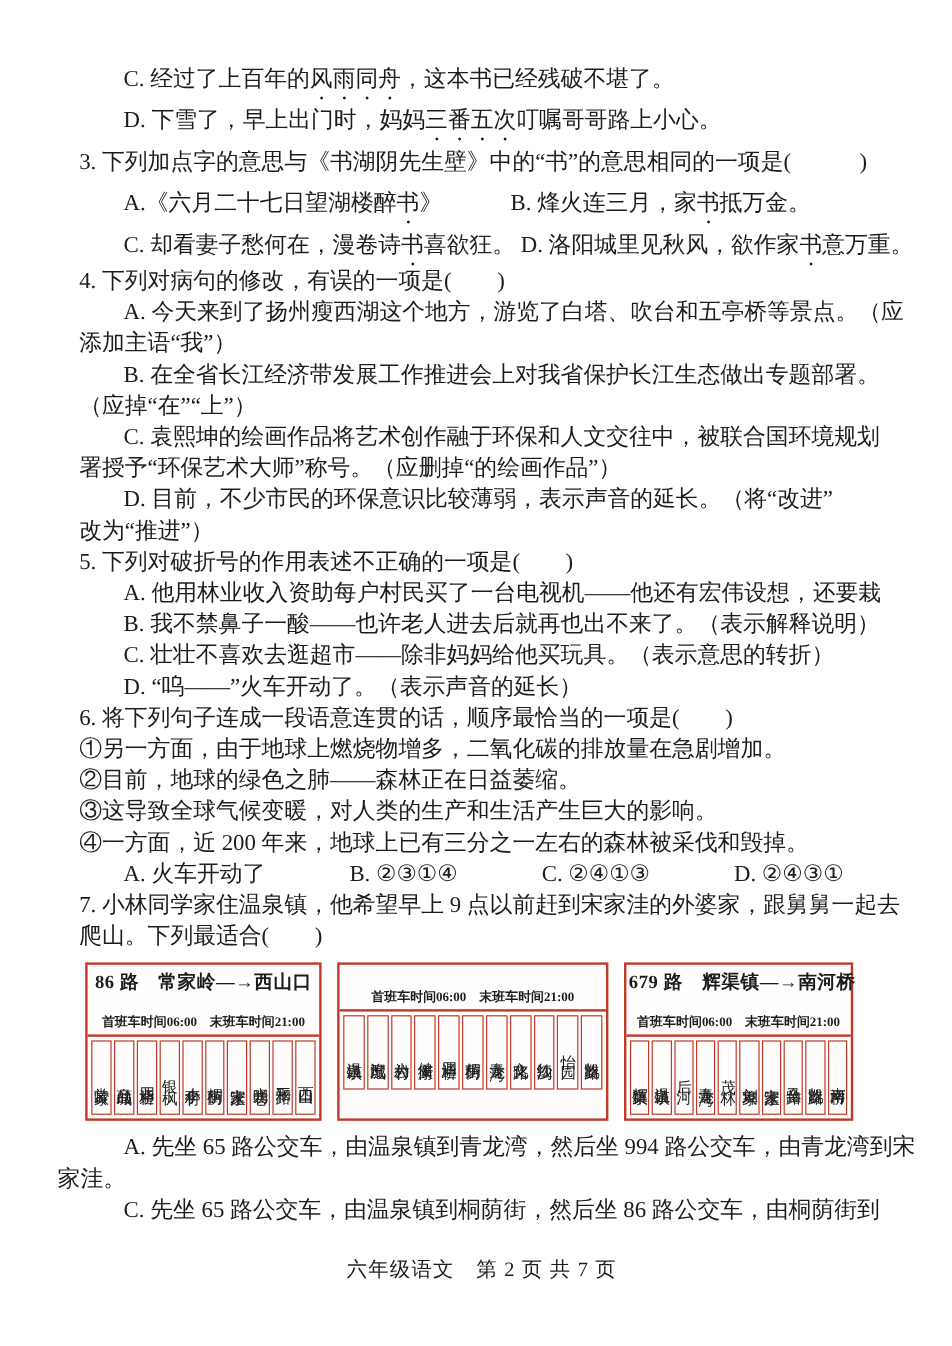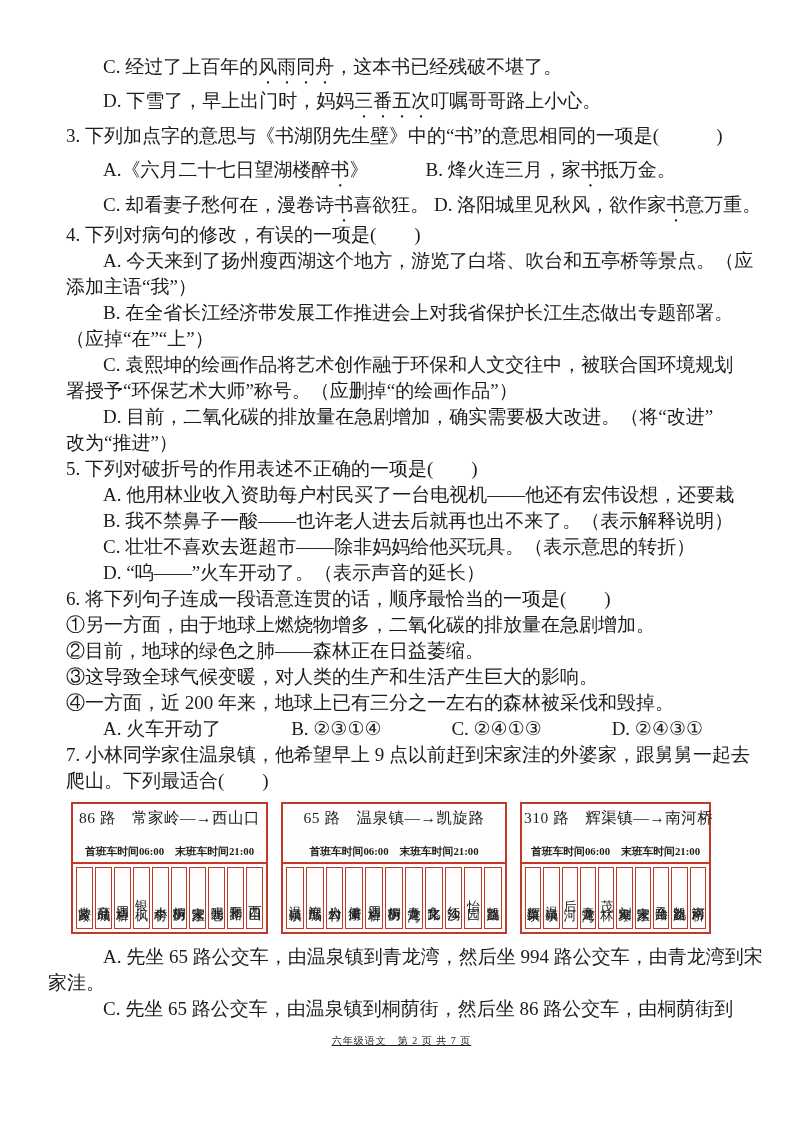--- a/index.html
+++ b/index.html
@@ -21,51 +21,51 @@
     -webkit-text-emphasis-position: under;
     text-emphasis: filled dot #1c1c1c;
     text-emphasis-position: under left;
   }
   .tables { display:flex; gap:13px; margin:8px 0 10px 5px; }
   .bus-table { border:2px solid var(--red); box-sizing:border-box; background:#fffefd; }
   .bus-table:nth-child(1){ width:197px; }
   .bus-table:nth-child(2){ width:226px; }
   .bus-table:nth-child(3){ width:191px; }
   .bt-head { text-align:center; padding:4px 2px 3px; }
-  .bt-title { font-size:15.5px; font-weight:normal; letter-spacing:0.5px; white-space:nowrap; }
+  .bt-title { font-size:15.5px; font-weight:bold; letter-spacing:0.5px; white-space:nowrap; }
   .bt-times { font-size:10.8px; font-weight:bold; margin-top:16px; white-space:nowrap; }
   .bt-stops { display:flex; gap:2px; padding:3px; border-top:2px solid var(--red); height:62px; box-sizing:content-box; }
   .stop {
     flex:1; border:1px solid var(--red);
     writing-mode:vertical-rl; text-orientation:upright;
     display:flex; align-items:center; justify-content:center;
     font-size:13px; line-height:1.05; letter-spacing:1px; white-space:nowrap;
   }
   .stop.sparse { letter-spacing:0.7em; }
-  .footer { text-align:center; font-size:10px; margin-top:12px; letter-spacing:1px;text-decoration:underline; }
+  .footer { text-align:center; font-size:17px; margin-top:24px; letter-spacing:1px; }
 </style>
 </head>
 <body>
 
 <div class="page">
   <div class="content">
     <div id="lines-top">
         <div class="line big o">C. 经过了上百年的<span class="em">风雨同舟</span>，这本书已经残破不堪了。</div>
         <div class="line big o">D. 下雪了，早上出门时，妈妈<span class="em">三番五次</span>叮嘱哥哥路上小心。</div>
         <div class="line big">3. 下列加点字的意思与《书湖阴先生壁》中的“书”的意思相同的一项是(　　　)</div>
         <div class="line big o">A.《六月二十七日望湖楼醉<span class="em">书</span>》　　　B. 烽火连三月，家<span class="em">书</span>抵万金。</div>
         <div class="line big o">C. 却看妻子愁何在，漫卷诗<span class="em">书</span>喜欲狂。 D. 洛阳城里见秋风，欲作家<span class="em">书</span>意万重。</div>
         <div class="line">4. 下列对病句的修改，有误的一项是(　　)</div>
         <div class="line o">A. 今天来到了扬州瘦西湖这个地方，游览了白塔、吹台和五亭桥等景点。（应</div>
         <div class="line">添加主语“我”）</div>
         <div class="line o">B. 在全省长江经济带发展工作推进会上对我省保护长江生态做出专题部署。</div>
         <div class="line">（应掉“在”“上”）</div>
         <div class="line o">C. 袁熙坤的绘画作品将艺术创作融于环保和人文交往中，被联合国环境规划</div>
         <div class="line">署授予“环保艺术大师”称号。（应删掉“的绘画作品”）</div>
-        <div class="line o">D. 目前，二氧化碳的排放量在急剧增加，确实需要极大改进。（将“改进”</div>
+        <div class="line o">D. 目前，不少市民的环保意识比较薄弱，表示声音的延长。（将“改进”</div>
         <div class="line">改为“推进”）</div>
         <div class="line">5. 下列对破折号的作用表述不正确的一项是(　　)</div>
         <div class="line o">A. 他用林业收入资助每户村民买了一台电视机——他还有宏伟设想，还要栽</div>
         <div class="line o">B. 我不禁鼻子一酸——也许老人进去后就再也出不来了。（表示解释说明）</div>
         <div class="line o">C. 壮壮不喜欢去逛超市——除非妈妈给他买玩具。（表示意思的转折）</div>
         <div class="line o">D. “呜——”火车开动了。（表示声音的延长）</div>
         <div class="line">6. 将下列句子连成一段语意连贯的话，顺序最恰当的一项是(　　)</div>
         <div class="line">①另一方面，由于地球上燃烧物增多，二氧化碳的排放量在急剧增加。</div>
         <div class="line">②目前，地球的绿色之肺——森林正在日益萎缩。</div>
         <div class="line">③这导致全球气候变暖，对人类的生产和生活产生巨大的影响。</div>
@@ -88,40 +88,39 @@
             <div class="stop">小李村</div>
             <div class="stop">桐荫街</div>
             <div class="stop">宋家洼</div>
             <div class="stop">光明巷</div>
             <div class="stop">和平路</div>
             <div class="stop">西山口</div>
           </div>
         </div>
         <div class="bus-table">
           <div class="bt-head">
-            <div class="bt-title">65 路　温泉镇—→凯旋路</div>
             <div class="bt-times">首班车时间06:00　末班车时间21:00</div>
           </div>
           <div class="bt-stops">
             <div class="stop">温泉镇</div>
             <div class="stop">汽配城</div>
             <div class="stop">为公村</div>
             <div class="stop">健康街</div>
             <div class="stop">四通桥</div>
             <div class="stop">桐荫街</div>
             <div class="stop">青龙湾</div>
             <div class="stop">文化路</div>
             <div class="stop">红沙沟</div>
             <div class="stop sparse">怡园</div>
             <div class="stop">凯旋路</div>
           </div>
         </div>
         <div class="bus-table">
           <div class="bt-head">
-            <div class="bt-title">310 路　辉渠镇—→南河桥</div>
+            <div class="bt-title">679 路　辉渠镇—→南河桥</div>
             <div class="bt-times">首班车时间06:00　末班车时间21:00</div>
           </div>
           <div class="bt-stops">
             <div class="stop">辉渠镇</div>
             <div class="stop">温泉镇</div>
             <div class="stop sparse">后河</div>
             <div class="stop">青龙湾</div>
             <div class="stop sparse">茂林</div>
             <div class="stop">刘家埠</div>
             <div class="stop">宋家洼</div>

